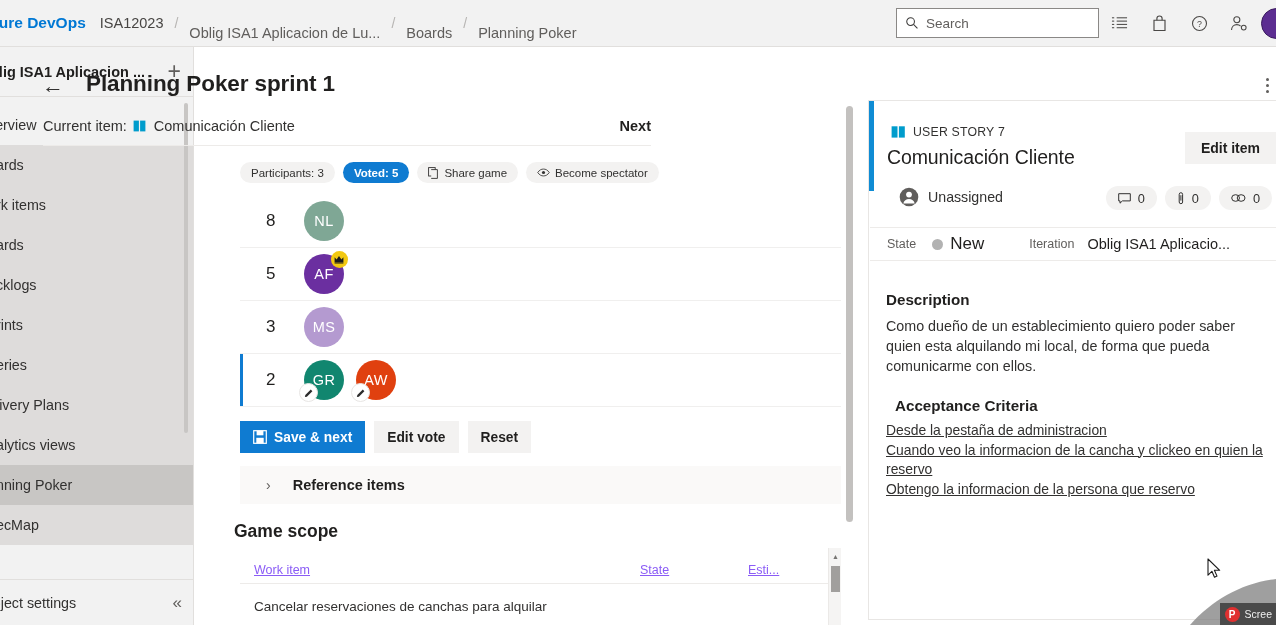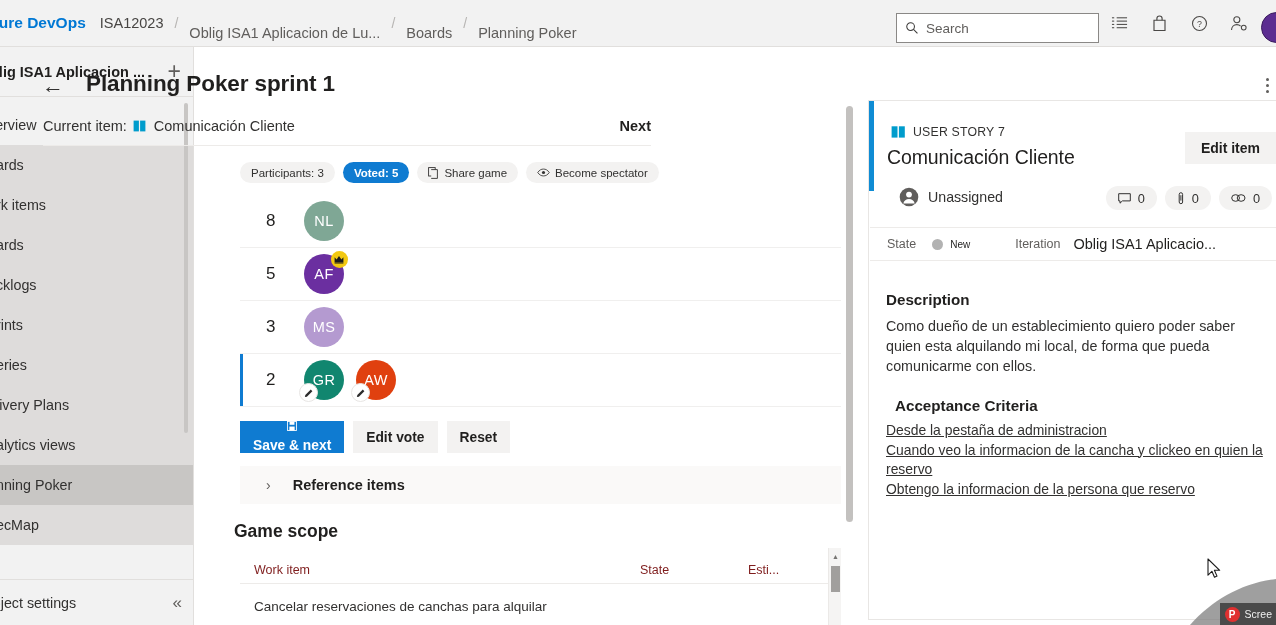--- a/index.html
+++ b/index.html
@@ -20,21 +20,21 @@
     display: flex; align-items: center;
   }
   .brand {
     color: #0078d4; font-weight: bold; font-size: 15.5px;
     margin-left: -9px; padding-left: 0; white-space: nowrap;
   }
   .crumbs { display: flex; align-items: center; margin-left: 14px; }
   .crumb { font-size: 14.5px; color: #484644; white-space: nowrap; }
   .crumb.dim { color: #605e5c; margin-top: 20px; }
   .crumb-sep { color: #b7b5b3; font-size: 14px; margin: 0 11px; }
-  .topbar-right { margin-left: auto; display: flex; align-items: flex-end; }
+  .topbar-right { margin-left: auto; display: flex; align-items: center; }
   .searchbox {
     width: 203px; height: 30px; border: 1px solid #8a8886; background: #ffffff;
     display: flex; align-items: center; padding: 0 8px; gap: 7px;
   }
   .searchbox .ph { font-size: 13.5px; color: #605e5c; }
   .ticon { width: 40px; height: 40px; display: flex; align-items: center; justify-content: center; }
   .avatar-top {
     width: 31px; height: 31px; border-radius: 50%;
     background: #5c2d91; margin-left: 2px; margin-right: -16px;
     border: 1px solid #3b1c5e;
@@ -147,38 +147,38 @@
     font-size: 13.5px; color: #605e5c; padding: 0 9px;
     font-family: "Liberation Sans", sans-serif;
   }
   .vote-input::placeholder { color: #8d8b89; }
   .btn {
     height: 32px; padding: 0 13px; border: none; background: #f3f2f1;
     font-size: 13.8px; color: #201f1e; font-weight: 600;
     display: flex; align-items: center; gap: 7px; cursor: pointer;
     font-family: "Liberation Sans", sans-serif;
   }
-  .btn.primary { background: #0f7bd1; color: #ffffff; flex-direction: column; }
+  .btn.primary { background: #0f7bd1; color: #ffffff; }
 
   .refitems {
     position: absolute; left: 240px; top: 466px; width: 601px; height: 38px;
     background: #faf9f8; display: flex; align-items: center; padding-left: 26px;
     gap: 22px;
   }
   .ref-chevron { color: #605e5c; font-size: 14px; }
   .ref-label { font-size: 14.5px; color: #201f1e; font-weight: 600; }
 
   .scope-title {
     position: absolute; left: 234px; top: 521px;
     font-size: 17.5px; font-weight: bold; color: #201f1e;
   }
   .scope-table { position: absolute; left: 240px; top: 556px; width: 592px; }
   .scope-head {
     display: flex; align-items: center; height: 28px;
-    border-bottom: 1px solid #edebe9; font-size: 12.5px; color: #7f1d1d;
+    border-bottom: 1px solid #edebe9; font-size: 12.5px; color: #8b5cf6; text-decoration: underline;
   }
   .col-work { width: 400px; padding-left: 14px; }
   .col-state { width: 108px; }
   .col-est { width: 60px; }
   .scope-row {
     height: 30px; display: flex; align-items: center;
     font-size: 13.5px; color: #323130; padding-top: 14px;
   }
   .scope-scrollbar {
     position: absolute; left: 828px; top: 548px; width: 13px; height: 77px;
@@ -236,21 +236,21 @@
   .state-bar {
     position: absolute; left: 1px; top: 126px; width: 406px; height: 34px;
     border-top: 1px solid #edebe9; border-bottom: 1px solid #edebe9;
     display: flex; align-items: center; background: #ffffff;
   }
   .state-lbl { font-size: 12.5px; color: #605e5c; margin-left: 17px; }
   .state-dot {
     width: 11px; height: 11px; border-radius: 50%; background: #b2b2b2;
     margin-left: 16px; margin-right: 7px;
   }
-  .state-val { font-size: 10px; color: #201f1e; }
+  .state-val { font-size: 17px; color: #201f1e; }
   .iter-lbl { font-size: 12.5px; color: #605e5c; margin-left: 45px; }
   .iter-val { font-size: 14.5px; color: #201f1e; margin-left: 13px; white-space: nowrap; overflow: hidden; }
   .sec-title {
     font-size: 15.2px; font-weight: bold; color: #201f1e;
   }
   .desc-title { position: absolute; left: 17px; top: 190px; }
   .desc-body {
     position: absolute; left: 17px; top: 215px; width: 375px;
     font-size: 14.3px; line-height: 20px; color: #323130;
   }

